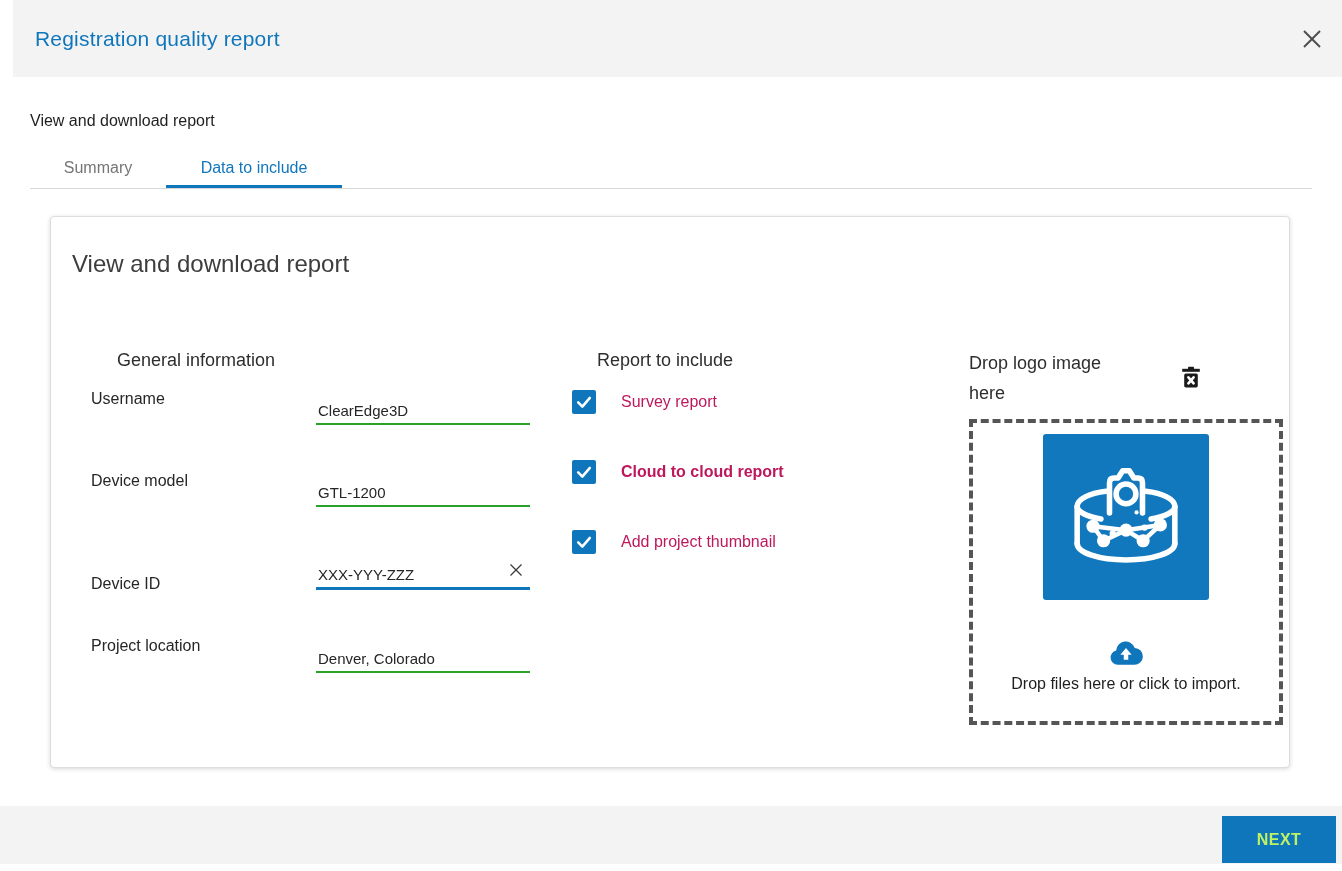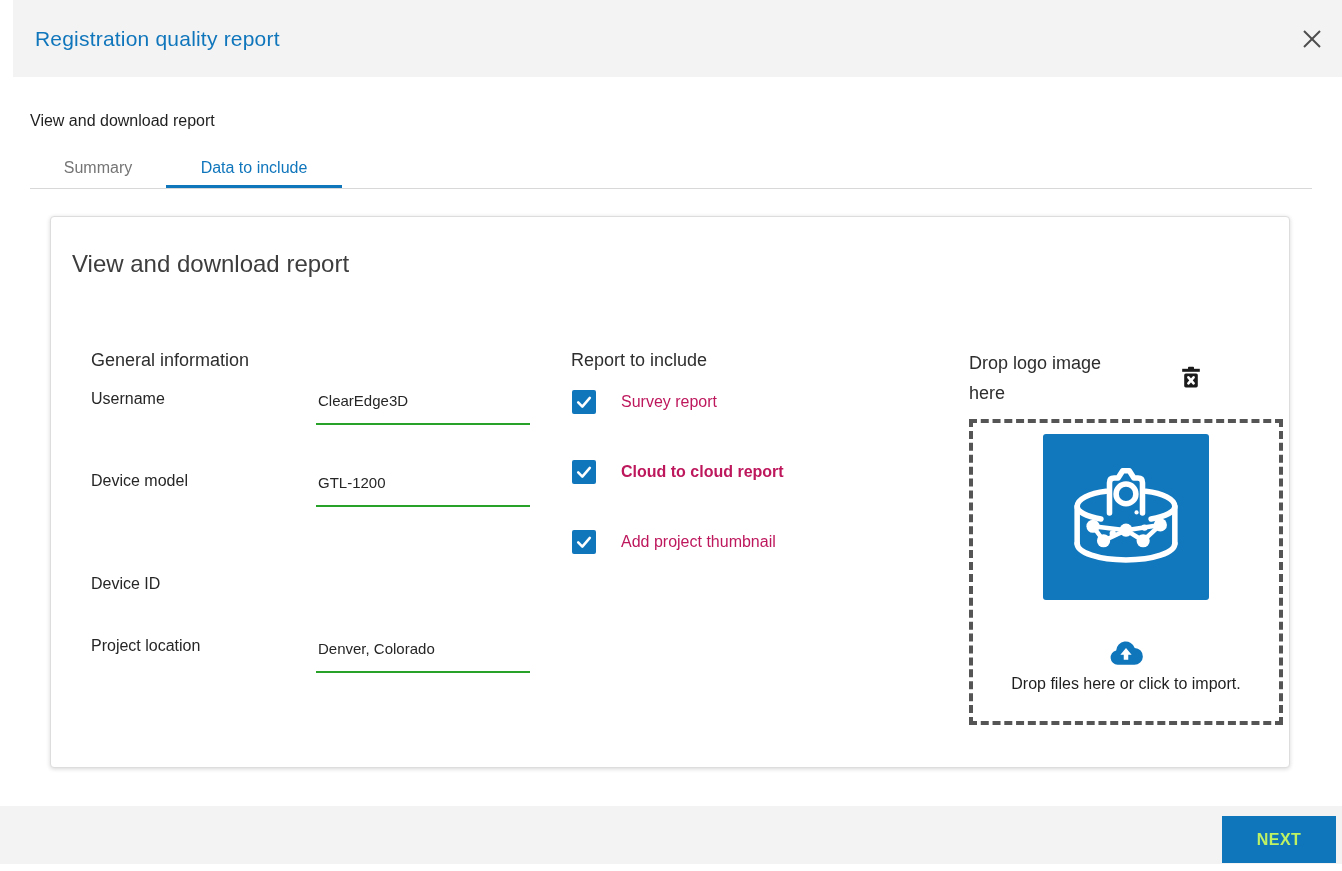--- a/index.html
+++ b/index.html
@@ -21,26 +21,26 @@
          font-size:16px; cursor:pointer; position:relative; }
   .tab-active { width:176px; color:#1076bc; }
   .tab-active::after { content:""; position:absolute; left:0; bottom:0; width:100%; height:4px; background:#1076bc; }
   .tab-inactive { width:136px; color:#757575; }
   .tabs-divider { position:absolute; left:30px; top:188px; width:1282px; height:1px; background:#d8d8d8; }
 
   
   .card { position:absolute; left:50px; top:216px; width:1240px; height:552px; background:#fff;
           border:1px solid #ddd; border-radius:4px; box-shadow:0 1px 4px rgba(0,0,0,.16); }
   .card-title { position:absolute; left:21px; top:33px; font-size:24px; font-weight:400; color:#3d3d3d; }
-  .col-heading { position:absolute; font-size:18px; color:#2e2e2e; }
+  .col-heading { position:absolute; font-size:18px; color:#2e2e2e;margin-left:26px; }
 
   
   .fld-label { position:absolute; left:40px; font-size:16px; color:#262626; }
   .fld-input { position:absolute; left:265px; width:214px; font-size:15px; color:#262626;
-               display:flex; align-items:flex-end; padding:0 0 14px 2px; cursor:text;text-align:right; }
+               display:flex; align-items:flex-end; padding:0 0 4px 2px; cursor:text;text-align:right; }
   .u-green { border-bottom:2px solid #28a228; height:32px; }
   .u-blue  { border-bottom:3px solid #1076bc; height:34px; }
   .clear-btn { position:absolute; right:6px; bottom:9px; width:16px; height:16px; cursor:pointer; }
 
   
   .cbx { position:absolute; left:521px; width:24px; height:24px; background:#1076bc; border-radius:2px;
          display:flex; align-items:center; justify-content:center; cursor:pointer; }
   .cbx-label { position:absolute; left:570px; font-size:16px; color:#be185d; }
 
   
@@ -91,20 +91,29 @@
     <div class="fld-input u-green" style="top:176px;">
       <span>ClearEdge3D</span>
     </div>
 
     <div class="fld-label" style="top:255px;">Device model</div>
     <div class="fld-input u-green" style="top:258px;">
       <span>GTL-1200</span>
     </div>
 
     <div class="fld-label" style="top:358px;">Device ID</div>
+    <div class="fld-input u-blue" style="top:339px;">
+      <span>XXX-YYY-ZZZ</span>
+      <span class="clear-btn">
+        <svg width="16" height="16" viewBox="0 0 16 16">
+          <line x1="2.5" y1="2.5" x2="13.5" y2="13.5" stroke="#3c3c3c" stroke-width="1.3"></line>
+          <line x1="13.5" y1="2.5" x2="2.5" y2="13.5" stroke="#3c3c3c" stroke-width="1.3"></line>
+        </svg>
+      </span>
+    </div>
 
     <div class="fld-label" style="top:420px;">Project location</div>
     <div class="fld-input u-green" style="top:424px;">
       <span>Denver, Colorado</span>
     </div>
 
     <div class="col-heading" style="left:520px; top:133px;">Report to include</div>
 
     <div class="cbx" style="top:173px;">
       <svg width="20" height="20" viewBox="0 0 24 24">

